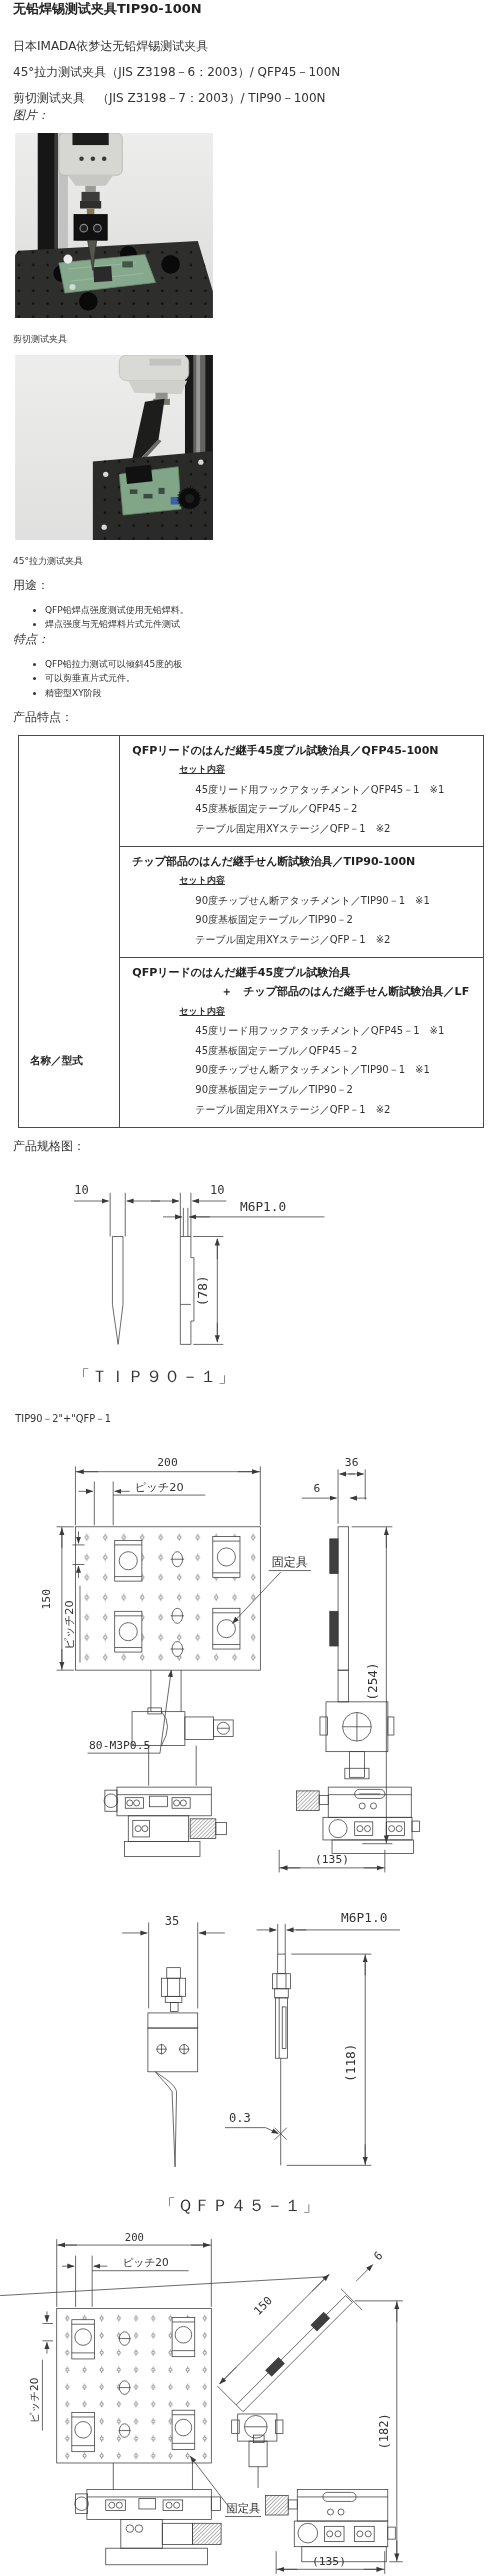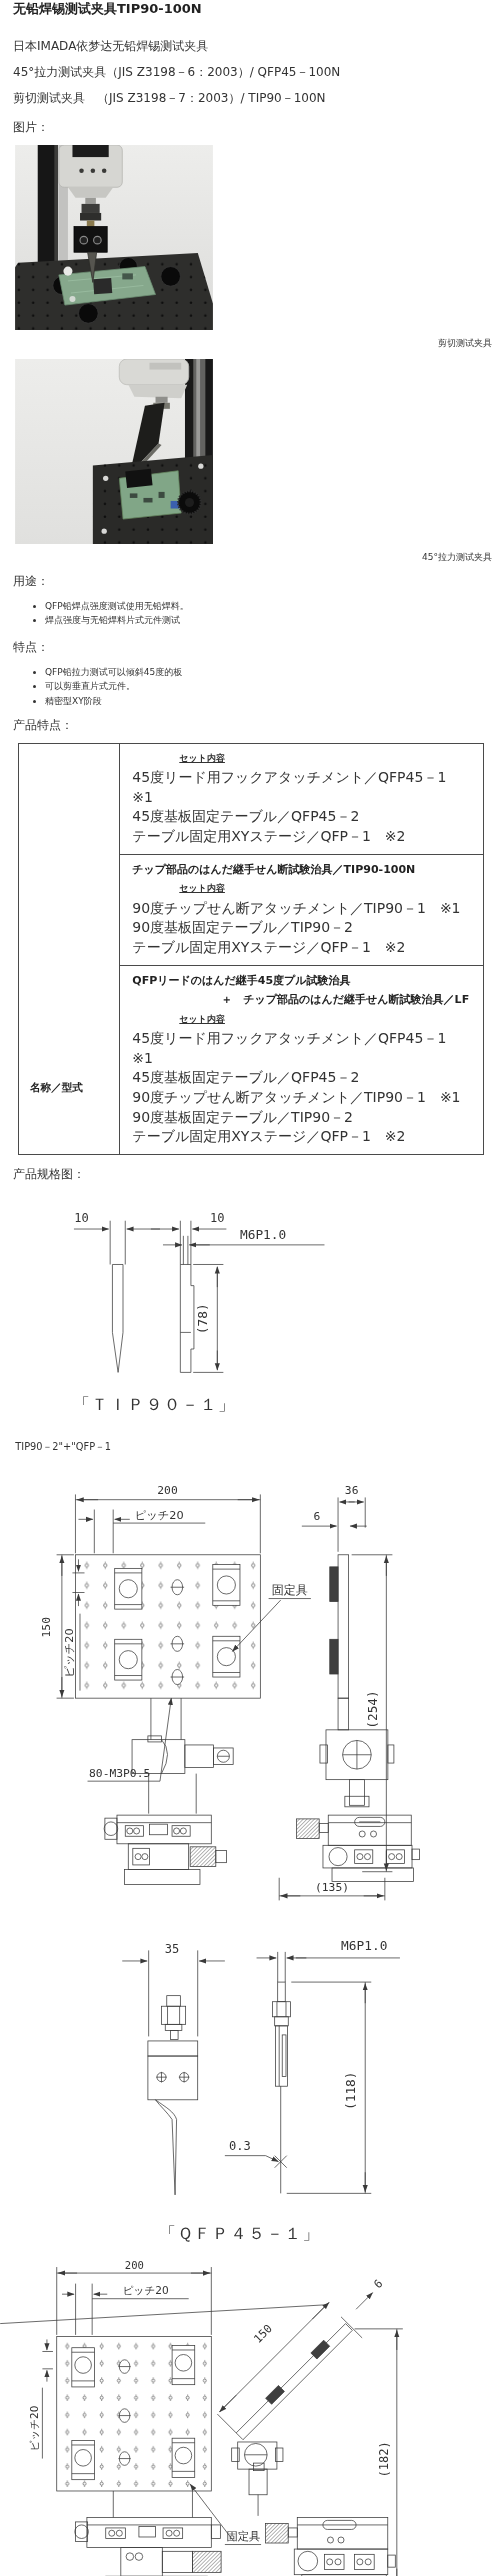--- a/index.html
+++ b/index.html
@@ -4,34 +4,34 @@
 <style>
   html,body{margin:0;padding:0;background:#fff;}
   body{
     width:492px;height:2576px;box-sizing:border-box;
     padding:0 0 0 13px;overflow:hidden;
     font-family:"DejaVu Sans","Liberation Sans",sans-serif;
     color:#333;
   }
   .page-title{margin:0;font-size:13px;font-weight:bold;color:#222;}
   .pline{margin:0;font-size:12px;color:#333;}
-  .m26{margin-top:19.6px;} .m18{margin-top:9px;} .m16{margin-top:12px;} .m14{margin-top:10.6px;}
+  .m26{margin-top:19.6px;} .m18{margin-top:9px;} .m16{font-style:italic;} .m14{margin-top:10.6px;}
   .photo{display:block;margin:9px 0 0 1.5px;}
-  .cap{margin:7px 0 0 0;font-size:9px;text-align:right;}
+  .cap{margin:15px 0 0 0;font-size:9px;}
   ul.bullets{margin:9px 18px 0 0;padding:0 0 0 32px;}
   ul.bullets li{font-size:9px;line-height:14.3px;color:#333;}
   
   .spec{width:464px;margin:9px 0 0 5.3px;border:0.8px solid #4a4a4a;display:grid;grid-template-columns:101px 1fr;background:#fff;}
   .spec-left{grid-row:1 / span 3;border-right:0.8px solid #4a4a4a;display:flex;align-items:flex-end;padding:0 0 59px 10.6px;font-weight:bold;font-size:10.6px;color:#222;}
   .spec-sec{padding:4.5px 6px 7.5px 12px;}
   .spec-sec.bt{border-top:0.8px solid #4a4a4a;}
   .spec-title{font-weight:bold;font-size:11px;line-height:19.6px;color:#222;}
   .spec-title2{font-weight:bold;font-size:11px;line-height:19.6px;padding-left:89px;color:#222;}
   .spec-set{font-weight:bold;font-size:9px;line-height:19.6px;margin-left:47px;text-decoration:underline;}
-  .spec-item{font-size:14px;line-height:19.6px;}
+  .spec-item{font-size:10px;line-height:19.6px;margin-left:63px;}
   .dsvg{display:block;margin-left:-13px;}
   .combo-label{margin:18px 0 0 2.3px;font-size:9.8px;color:#333;}
   svg text{fill:#333;}
   .dimtxt{font-family:"DejaVu Sans Mono","Liberation Mono",monospace;}
   .captxt{font-family:"DejaVu Sans","Liberation Sans",sans-serif;letter-spacing:2px;}
 </style>
 </head>
 <body>
 
 <h1 class="page-title">无铅焊锡测试夹具TIP90-100N</h1>
@@ -156,20 +156,21 @@
   <li>可以剪垂直片式元件。</li>
   <li>精密型XY阶段</li>
 </ul>
 
 <p class="pline m18">产品特点：</p>
 
 <div class="spec">
   <div class="spec-left">名称／型式</div>
 
   <div class="spec-sec">
+    <div class="spec-title">QFPリードのはんだ継手45度プル試験治具／QFP45-100N</div>
     <div class="spec-set">セット内容</div>
     <div class="spec-item">45度リード用フックアタッチメント／QFP45－1　※1</div>
     <div class="spec-item">45度基板固定テーブル／QFP45－2</div>
     <div class="spec-item">テーブル固定用XYステージ／QFP－1　※2</div>
   </div>
 
   <div class="spec-sec bt">
     <div class="spec-title">チップ部品のはんだ継手せん断試験治具／TIP90-100N</div>
     <div class="spec-set">セット内容</div>
     <div class="spec-item">90度チップせん断アタッチメント／TIP90－1　※1</div>

